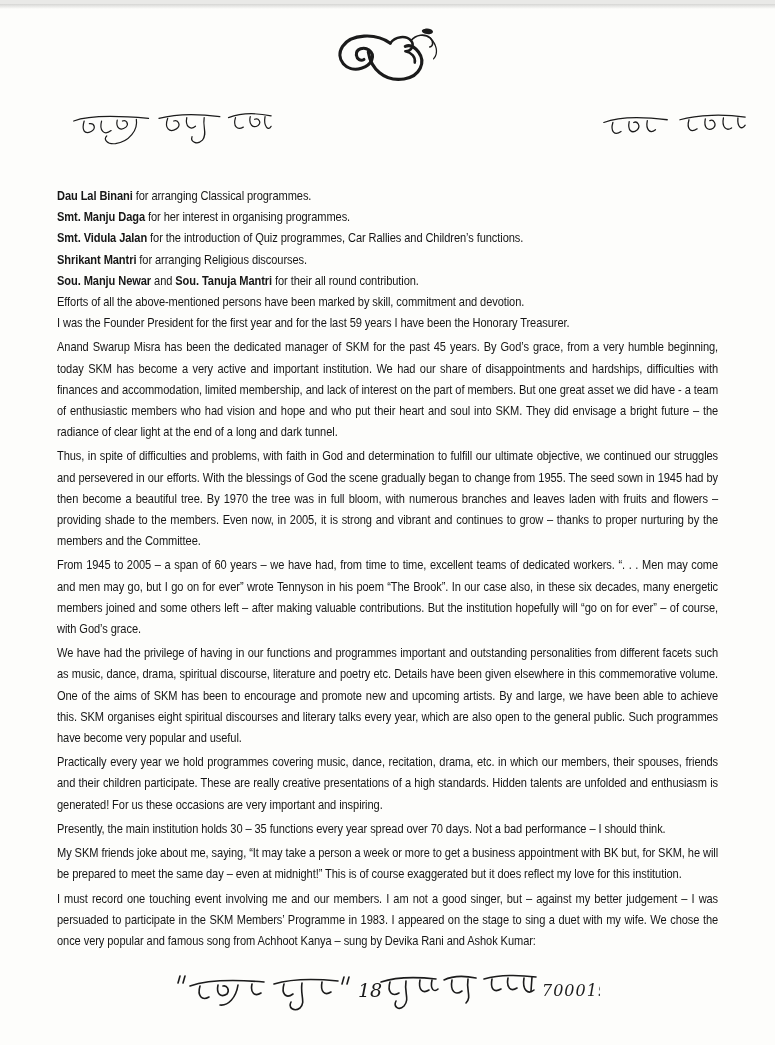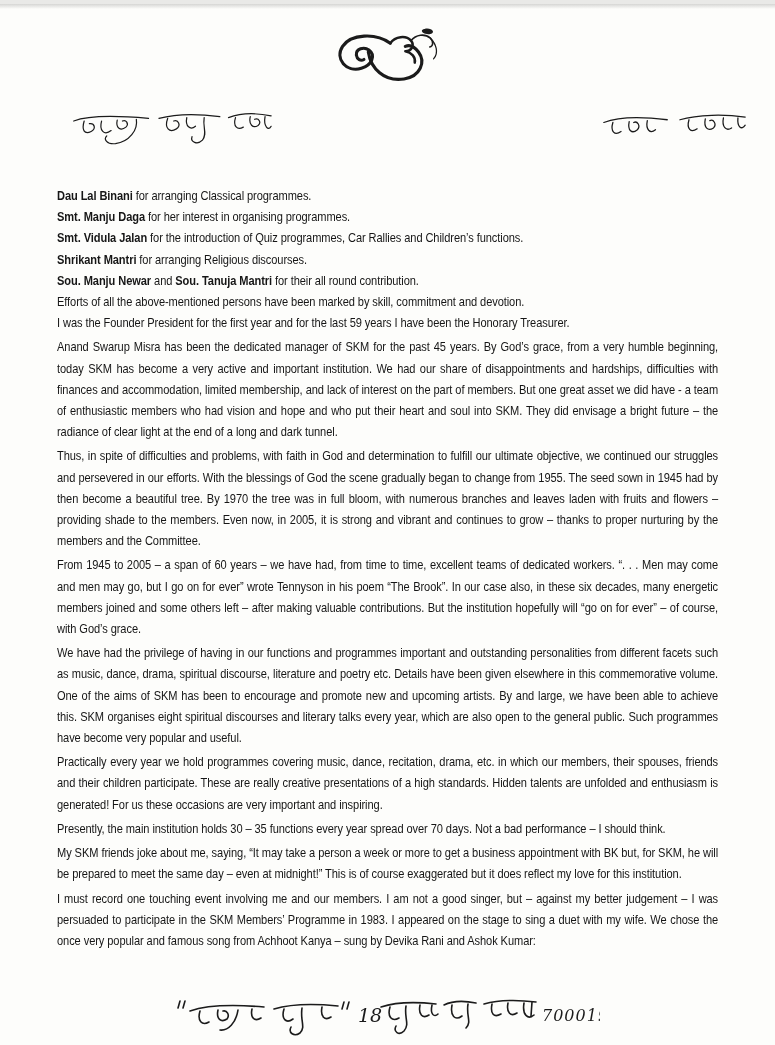--- a/index.html
+++ b/index.html
@@ -34,21 +34,21 @@
     transform: scaleX(0.84);
     transform-origin: left top;
     font-size: 13.2px;
     line-height: 21.2px;
     letter-spacing: -0.1px;
   }
   .ack-line { margin: 0; white-space: nowrap; }
   .ack-line b { font-weight: bold; }
   .para { margin: 3px 0 3px 0; text-align: justify; }
   .para:last-child { margin-bottom: 0; }
-  .footer-wrap { position: absolute; left: 176px; top: 988px; }
+  .footer-wrap { position: absolute; left: 176px; top: 963px; }
   svg .ink { stroke: #1b1b1b; stroke-linecap: round; stroke-linejoin: round; fill: none; }
   svg .ink-fill { fill: #1b1b1b; stroke: none; }
   svg text.hand-digits {
     font-family: "DejaVu Serif", serif;
     font-style: italic;
     fill: #1b1b1b;
   }
 </style>
 </head>
 <body>

